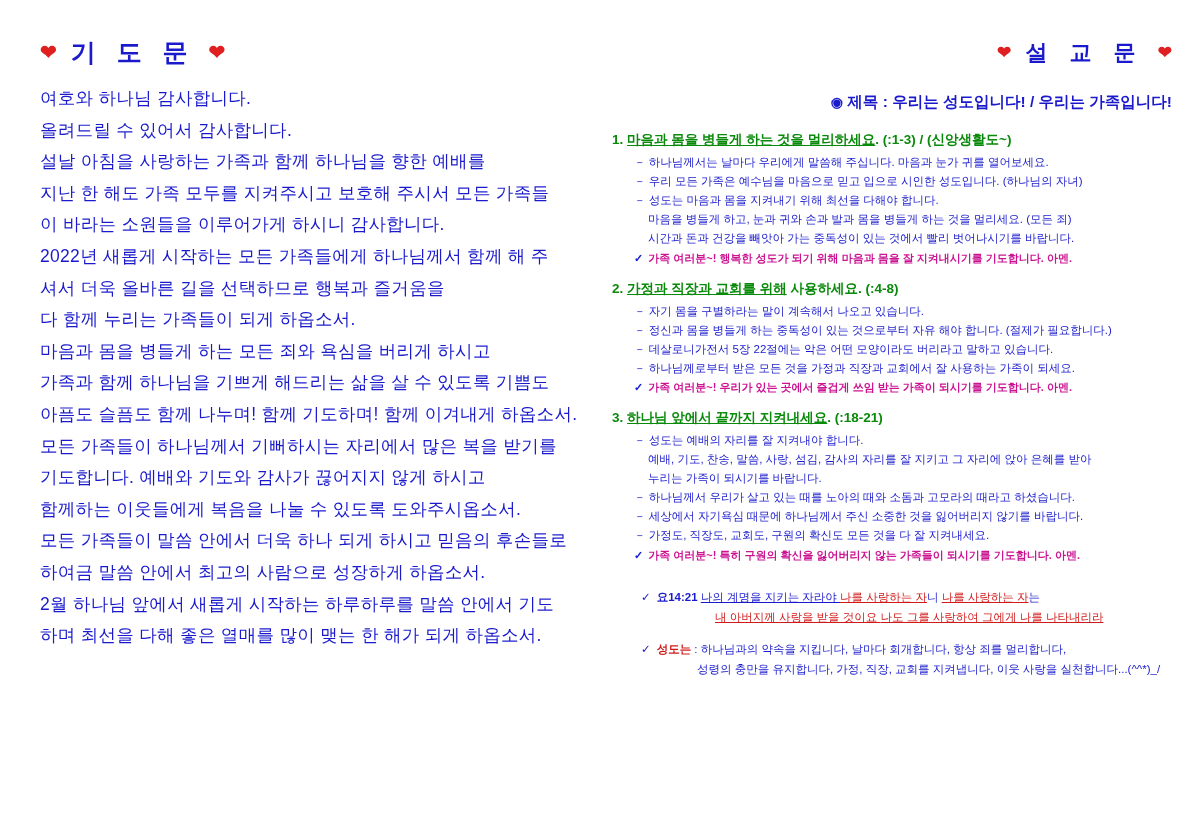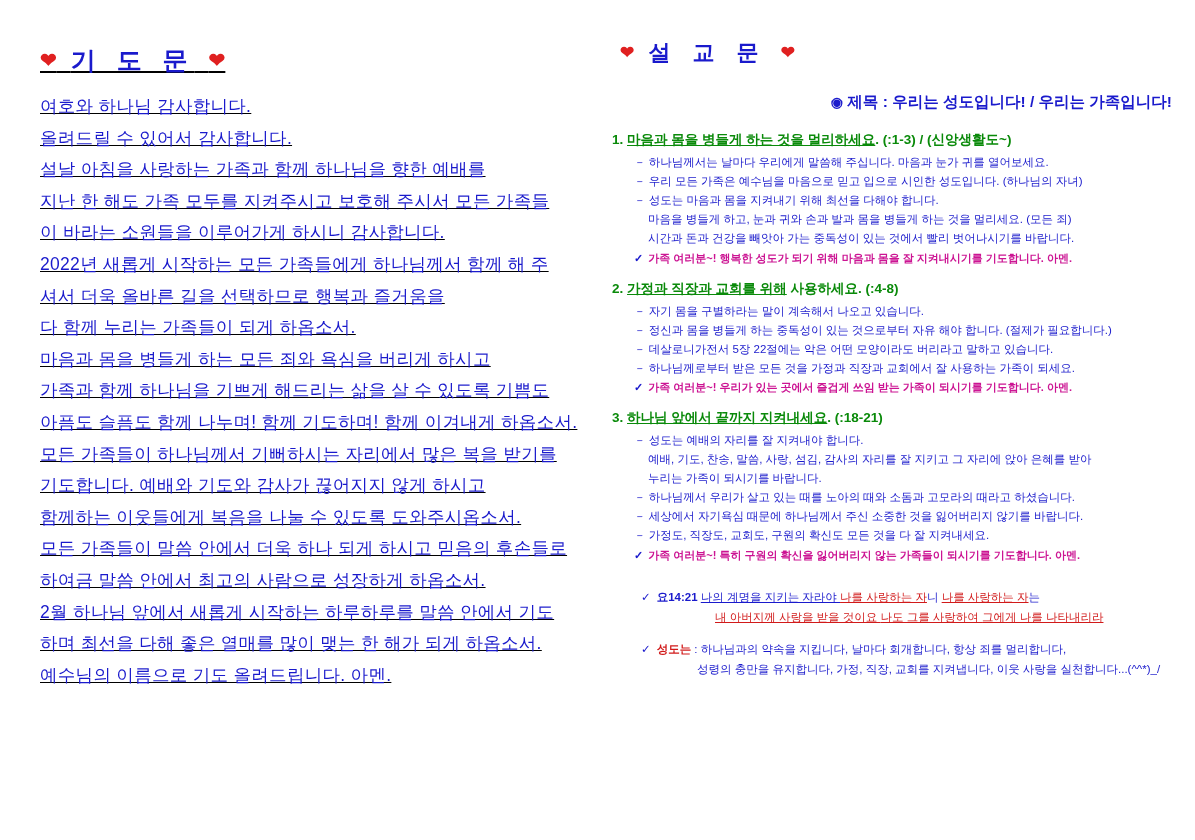--- a/index.html
+++ b/index.html
@@ -18,23 +18,22 @@
   .page {
     position: relative;
     width: 1195px;
     height: 840px;
   }
 
   
   .left-col {
     position: absolute;
     left: 40px;
-    top: 44px;
+    top: 36px;
     width: 520px;
-    text-decoration: underline;
   }
   .prayer-title {
     font-size: 25px;
     font-weight: bold;
     color: #1a1acc;
     letter-spacing: 7px;
     margin-bottom: 18px;
     white-space: nowrap;
   }
   .heart {
@@ -57,21 +56,21 @@
     position: absolute;
     left: 612px;
     top: 38px;
     width: 560px;
   }
   .sermon-title {
     font-size: 22px;
     font-weight: bold;
     color: #1a1acc;
     letter-spacing: 8px;
-    text-align: left;
+    text-align: right;
     margin: 0 0 24px 8px;
     white-space: nowrap;
   }
   .sermon-title .heart { font-size: 17px; }
 
   .subject-line {
     font-size: 15.5px;
     font-weight: bold;
     color: #1a1acc;
     margin: 0 0 18px 0;
@@ -163,21 +162,20 @@
       <p>마음과 몸을 병들게 하는 모든 죄와 욕심을 버리게 하시고</p>
       <p>가족과 함께 하나님을 기쁘게 해드리는 삶을 살 수 있도록 기쁨도</p>
       <p>아픔도 슬픔도 함께 나누며! 함께 기도하며! 함께 이겨내게 하옵소서.</p>
       <p>모든 가족들이 하나님께서 기뻐하시는 자리에서 많은 복을 받기를</p>
       <p>기도합니다. 예배와 기도와 감사가 끊어지지 않게 하시고</p>
       <p>함께하는 이웃들에게 복음을 나눌 수 있도록 도와주시옵소서.</p>
       <p>모든 가족들이 말씀 안에서 더욱 하나 되게 하시고 믿음의 후손들로</p>
       <p>하여금 말씀 안에서 최고의 사람으로 성장하게 하옵소서.</p>
       <p>2월 하나님 앞에서 새롭게 시작하는 하루하루를 말씀 안에서 기도</p>
       <p>하며 최선을 다해 좋은 열매를 많이 맺는 한 해가 되게 하옵소서.</p>
-      <p>예수님의 이름으로 기도 올려드립니다. 아멘.</p>
     </div>
   </div>
 
   <div class="right-col">
     <div class="sermon-title">
       <span class="heart">❤</span>
       <span>설 교 문</span>
       <span class="heart">❤</span>
     </div>
 

